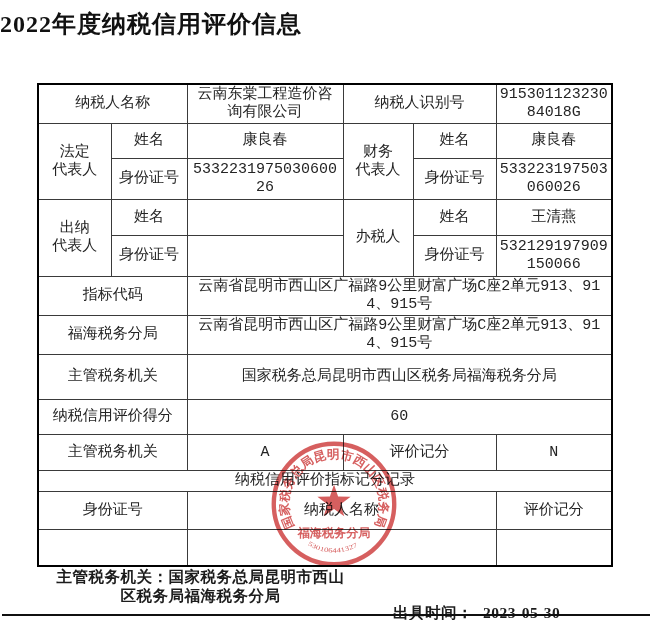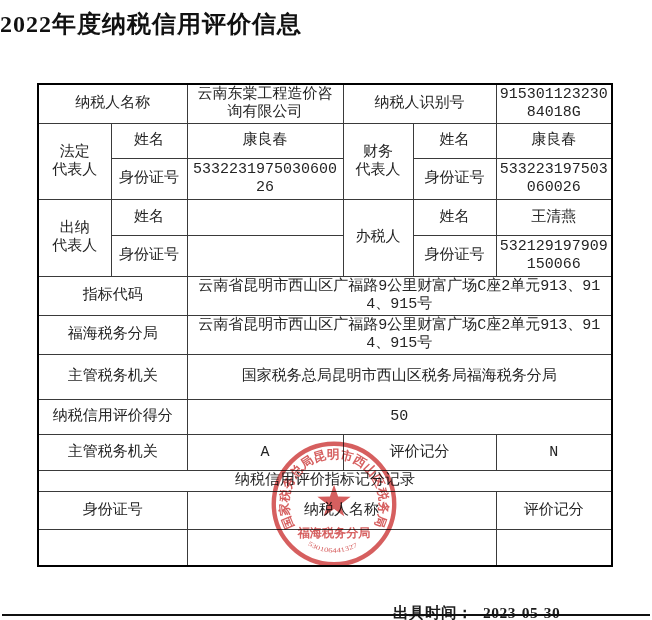--- a/index.html
+++ b/index.html
@@ -113,21 +113,21 @@
       <tr style="height:38px">
         <td colspan="2">福海税务分局</td>
         <td colspan="4">云南省昆明市西山区广福路9公里财富广场C座2单元913、914、915号</td>
       </tr>
       <tr style="height:45px">
         <td colspan="2">主管税务机关</td>
         <td colspan="4">国家税务总局昆明市西山区税务局福海税务分局</td>
       </tr>
       <tr style="height:35px">
         <td colspan="2">纳税信用评价得分</td>
-        <td colspan="4">50</td>
+        <td colspan="4">60</td>
       </tr>
       <tr style="height:36px">
         <td colspan="2">主管税务机关</td>
         <td>A</td>
         <td colspan="2">评价记分</td>
         <td>N</td>
       </tr>
       <tr style="height:19px">
         <td colspan="6">纳税信用评价指标记分记录</td>
       </tr>
@@ -153,20 +153,24 @@
     </defs>
     <text font-size="12.5" font-weight="bold" fill="currentColor">
       <textPath href="#sealArcTop" startOffset="0" textLength="195" lengthAdjust="spacingAndGlyphs">国家税务总局昆明市西山区税务局</textPath>
     </text>
     <text x="70" y="104" text-anchor="middle" font-size="12.5" font-weight="bold" fill="currentColor">福海税务分局</text>
     <text font-size="6.8" fill="currentColor">
       <textPath href="#sealArcBottom" startOffset="0" textLength="54" lengthAdjust="spacingAndGlyphs">530106441327</textPath>
     </text>
   </svg>
 
+  <div class="footer-authority">
+    <span>主管税务机关：国家税务总局昆明市西山</span><br>
+    <span>区税务局福海税务分局</span>
+  </div>
 
   <div class="footer-issued">
     <span>出具时间：</span><span class="gap"></span><span>2023-05-30</span>
   </div>
 
   <div class="bottom-line"></div>
 
 </div>
 
 </body></html>

